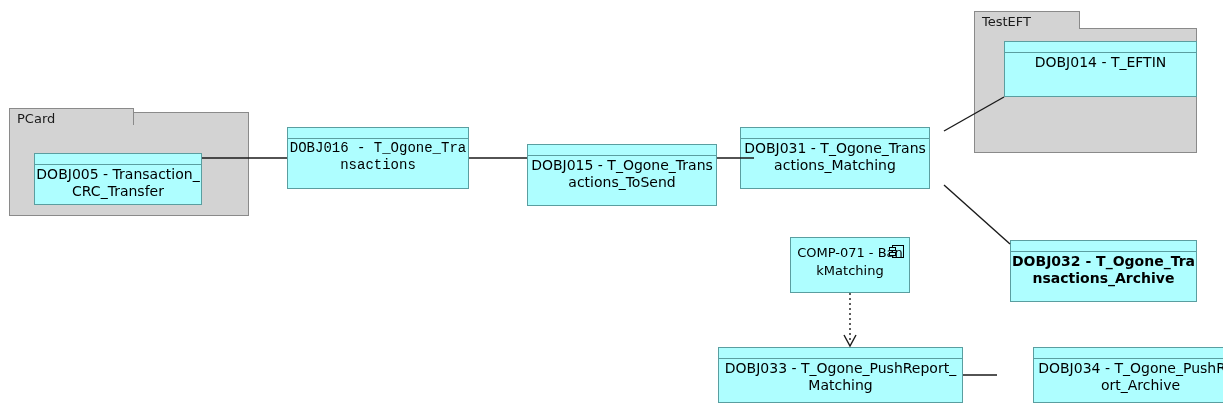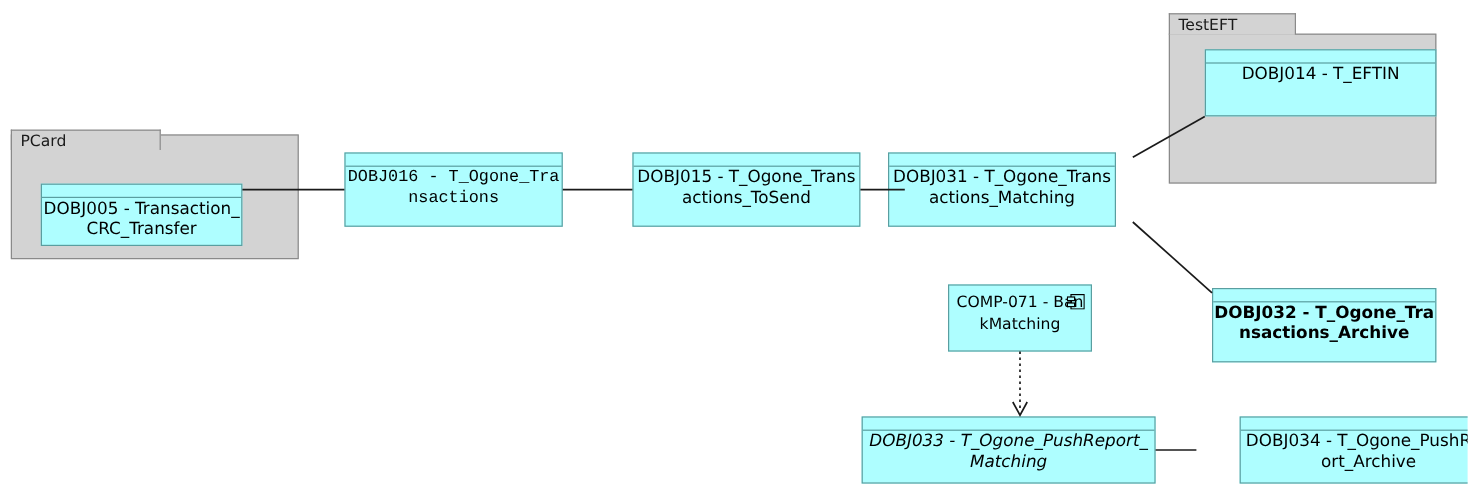--- a/index.html
+++ b/index.html
@@ -119,41 +119,41 @@
   <div class="node" style="left:34px; top:138px; width:168px; height:52px;margin-top:15px;">
     <div class="node-hdr"></div>
     <div class="node-lbl">DOBJ005 - Transaction_CRC_Transfer</div>
   </div>
 
   <div class="node" style="left:287px; top:127px; width:182px; height:62px;font-family:Liberation Mono, monospace;">
     <div class="node-hdr"></div>
     <div class="node-lbl">DOBJ016 - T_Ogone_Transactions</div>
   </div>
 
-  <div class="node" style="left:527px; top:127px; width:190px; height:62px;">
+  <div class="node" style="left:527px; top:144px; width:190px; height:62px;">
     <div class="node-hdr"></div>
     <div class="node-lbl">DOBJ015 - T_Ogone_Transactions_ToSend</div>
   </div>
 
   <div class="node" style="left:740px; top:127px; width:190px; height:62px;">
     <div class="node-hdr"></div>
     <div class="node-lbl">DOBJ031 - T_Ogone_Transactions_Matching</div>
   </div>
 
   <div class="node" style="left:1004px; top:41px; width:193px; height:56px;">
     <div class="node-hdr"></div>
     <div class="node-lbl">DOBJ014 - T_EFTIN</div>
   </div>
 
   <div class="node" style="left:1010px; top:240px; width:187px; height:62px;font-weight:bold;">
     <div class="node-hdr"></div>
     <div class="node-lbl">DOBJ032 - T_Ogone_Transactions_Archive</div>
   </div>
 
-  <div class="node" style="left:718px; top:347px; width:245px; height:56px;font-style:italic;">
+  <div class="node" style="left:718px; top:347px; width:245px; height:56px;">
     <div class="node-hdr"></div>
     <div class="node-lbl">DOBJ033 - T_Ogone_PushReport_Matching</div>
   </div>
 
   <div class="node" style="left:997px; top:347px; width:215px; height:56px;margin-left:36px;">
     <div class="node-hdr"></div>
     <div class="node-lbl">DOBJ034 - T_Ogone_PushReport_Archive</div>
   </div>
 
   <div class="comp" style="left:790px; top:237px; width:120px; height:56px;">

